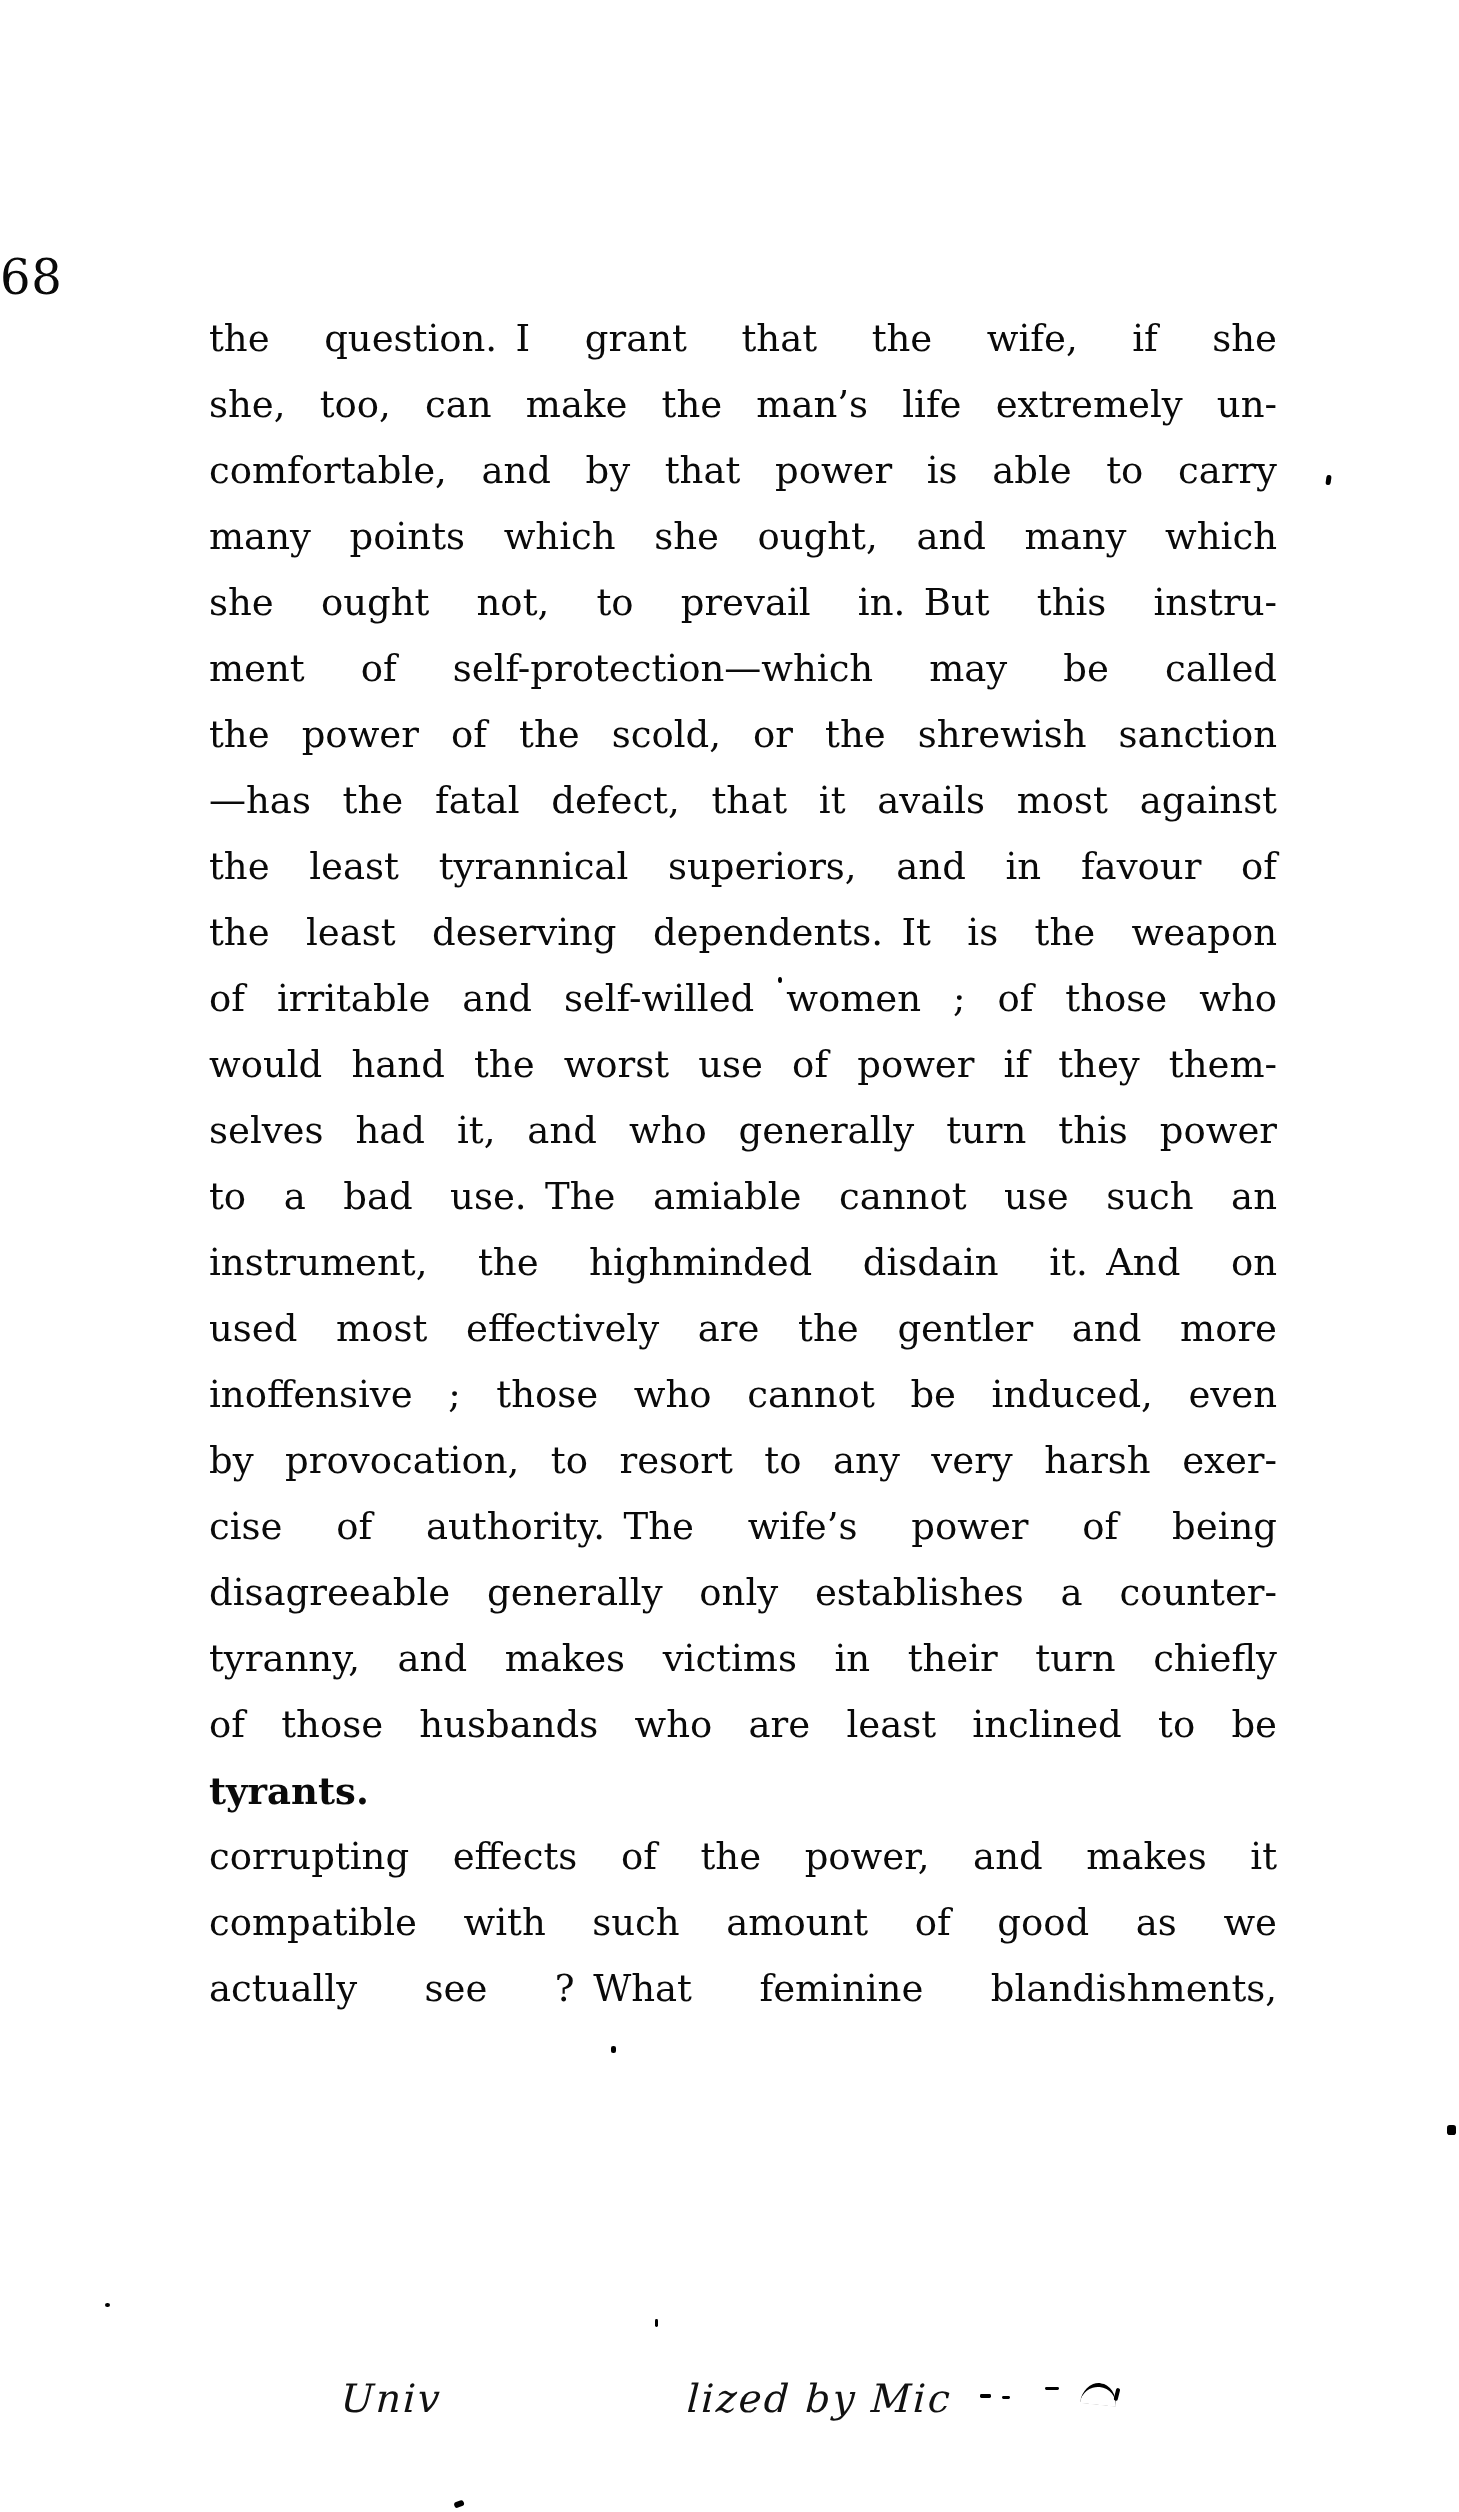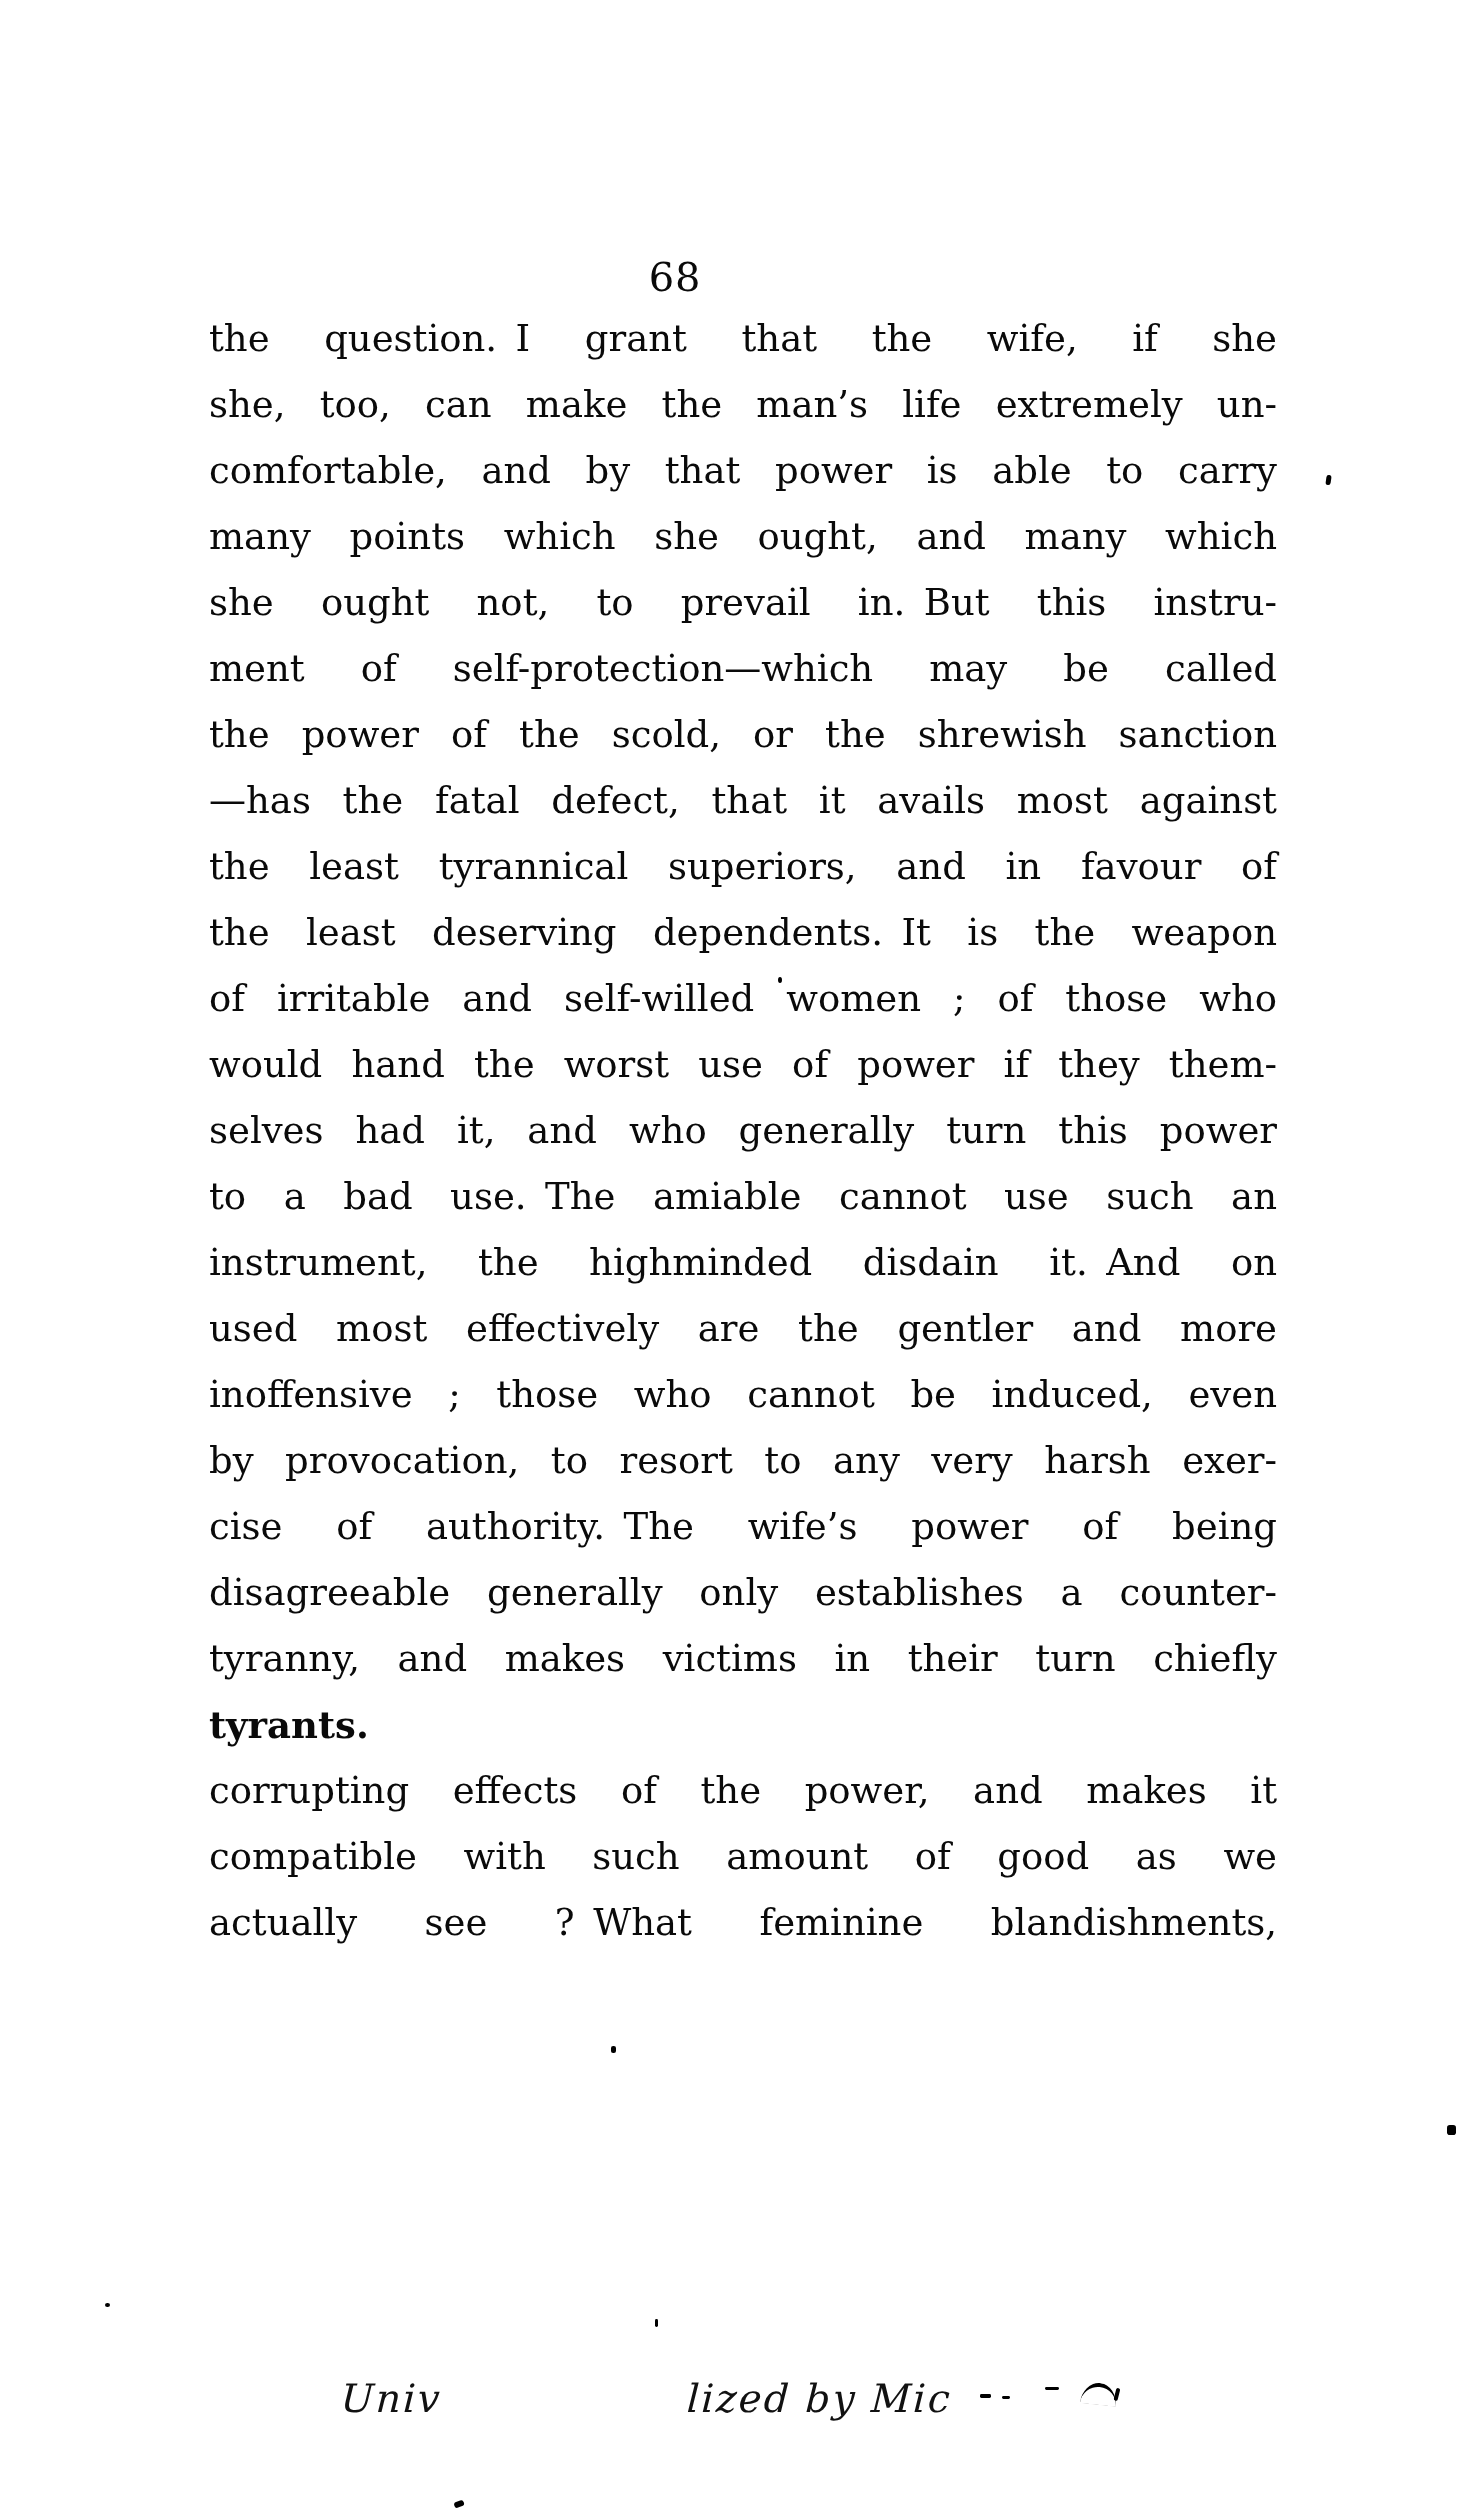--- a/index.html
+++ b/index.html
@@ -13,22 +13,22 @@
     height: 2512px;
     overflow: hidden;
     font-family: "DejaVu Serif", serif;
     color: #0a0a0a;
   }
   .page-number {
     position: absolute;
     top: 256px;
     left: 0;
     width: 1350px;
-    text-align: center;
-    font-size: 40px;
+    text-align: left;
+    font-size: 48px;
     line-height: 42px;
     letter-spacing: 0.7px;
   }
   .text-block {
     position: absolute;
     left: 209px;
     top: 306px;
     width: 1068px;
     font-size: 37px;
     line-height: 66px;
@@ -105,20 +105,21 @@
     <div class="line">would hand the worst use of power if they them-</div>
     <div class="line">selves had it, and who generally turn this power</div>
     <div class="line">to a bad use. The amiable cannot use such an</div>
     <div class="line">instrument, the highminded disdain it. And on</div>
     <div class="line">used most effectively are the gentler and more</div>
     <div class="line">inoffensive ; those who cannot be induced, even</div>
     <div class="line">by provocation, to resort to any very harsh exer-</div>
     <div class="line">cise of authority. The wife’s power of being</div>
     <div class="line">disagreeable generally only establishes a counter-</div>
     <div class="line">tyranny, and makes victims in their turn chiefly</div>
+    <div class="line">of those husbands who are least inclined to be</div>
     <div class="line short">tyrants.</div>
     <div class="line">corrupting effects of the power, and makes it</div>
     <div class="line">compatible with such amount of good as we</div>
     <div class="line">actually see ? What feminine blandishments,</div>
   </div>
 
 <div class="watermark" style="left: 341px; top: 2377px;">Univ</div>
 
 <div class="watermark" style="left: 687px; top: 2377px;">lized by Mic</div>
 

